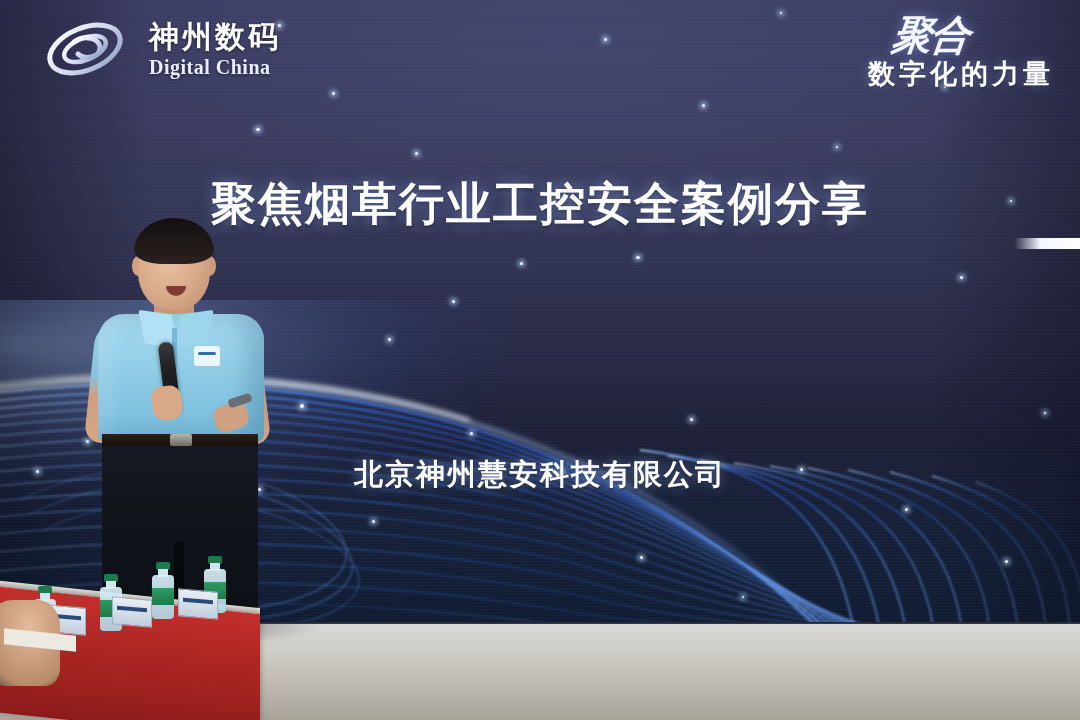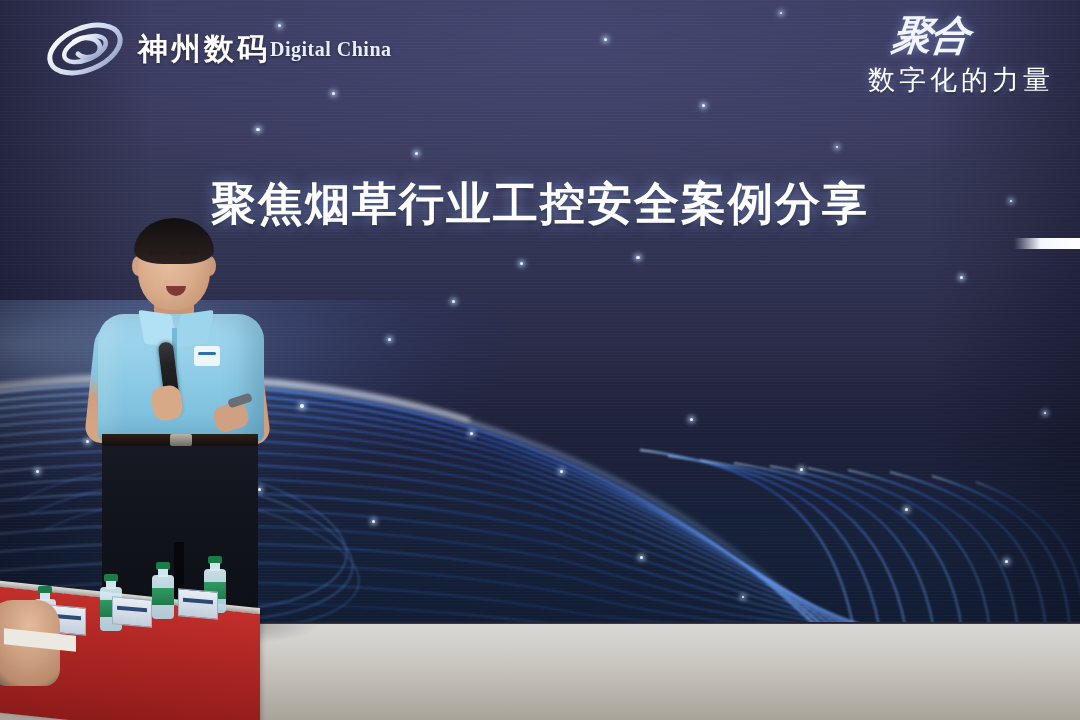--- a/index.html
+++ b/index.html
@@ -80,21 +80,21 @@
     position:absolute;left:0;top:455px;width:1080px;
     text-align:center;color:#ffffff;
     font-size:29px;font-weight:bold;letter-spacing:2px;
     text-shadow:0 0 12px rgba(150,190,255,.55),0 2px 3px rgba(0,0,0,.45);
     font-family:"DejaVu Sans","Liberation Sans",sans-serif;
   }
 
   
   .brand-left{position:absolute;left:44px;top:18px;display:flex;align-items:center;gap:12px;}
   .brand-mark{width:82px;height:62px;flex:0 0 auto;}
-  .brand-words{display:flex;flex-direction:row;line-height:1;}
+  .brand-words{display:flex;flex-direction:column;line-height:1;margin-left:11px;}
   .brand-cn{
     color:#ffffff;font-size:30px;font-weight:bold;letter-spacing:3px;
     font-family:"DejaVu Sans","Liberation Sans",sans-serif;
     text-shadow:0 1px 3px rgba(0,0,0,.5);
   }
   .brand-en{
     color:#e8eeff;font-size:20px;font-weight:bold;letter-spacing:.5px;margin-top:5px;
     font-family:"Liberation Serif","DejaVu Serif",serif;
     text-shadow:0 1px 3px rgba(0,0,0,.5);
   }
@@ -103,21 +103,21 @@
   .brand-right{position:absolute;right:26px;top:16px;text-align:right;}
   .brand-calli{
     color:#f2f5ff;font-size:40px;font-weight:bold;
     font-family:"Liberation Serif","DejaVu Serif",serif;
     font-style:italic;letter-spacing:-2px;line-height:1;
     text-shadow:0 0 10px rgba(160,190,255,.5);
     margin-right:86px;
     transform:skewX(-6deg);
   }
   .brand-sub{
-    color:#ffffff;font-size:27px;font-weight:normal;letter-spacing:4px;margin-top:6px;
+    color:#ffffff;font-size:27px;font-weight:bold;letter-spacing:4px;
     font-family:"DejaVu Sans","Liberation Sans",sans-serif;
     text-shadow:0 0 10px rgba(150,180,255,.45),0 2px 3px rgba(0,0,0,.4);
   }
 
   
   .edge-streak{
     position:absolute;right:0;top:238px;width:66px;height:11px;
     background:linear-gradient(90deg,rgba(255,255,255,0),#f4f6ff 40%,#ffffff 100%);
     filter:blur(.4px);
   }
@@ -405,20 +405,21 @@
         <span class="brand-en">Digital China</span>
       </div>
     </div>
 
     <div class="brand-right">
       <div class="brand-calli">聚合</div>
       <div class="brand-sub">数字化的力量</div>
     </div>
 
     <div class="slide-title">聚焦烟草行业工控安全案例分享</div>
+    <div class="slide-company">北京神州慧安科技有限公司</div>
   </div>
 
   <div class="floor-edge"></div>
   <div class="floor"></div>
   <div class="floor-shadow"></div>
 
   <div class="speaker">
     <div class="sp-arm-l"></div>
     <div class="sp-arm-r"></div>
     <div class="sp-pants"></div>

